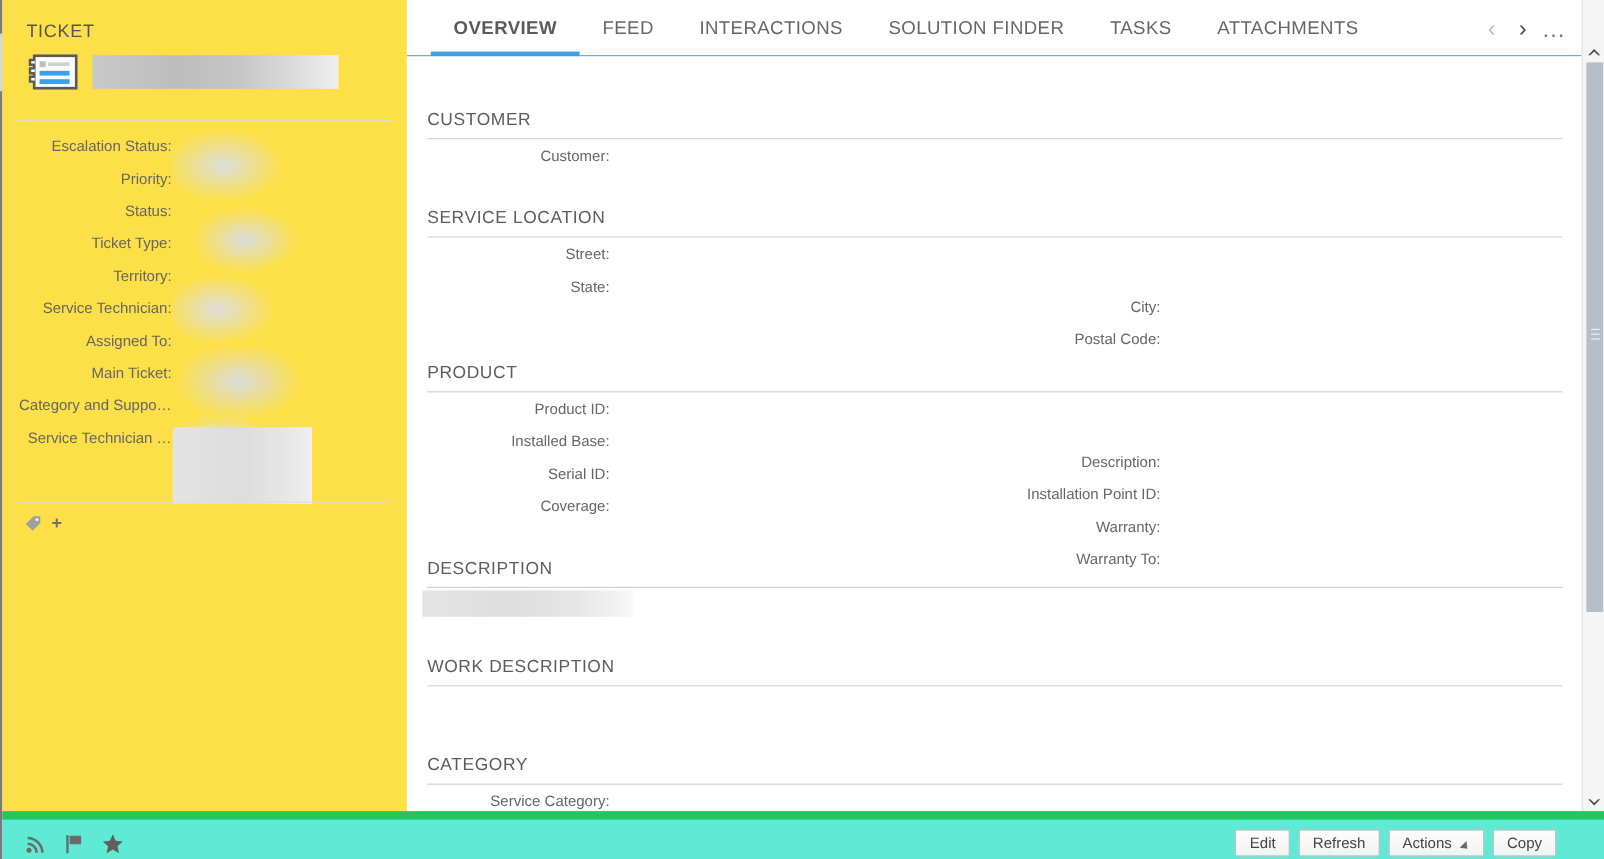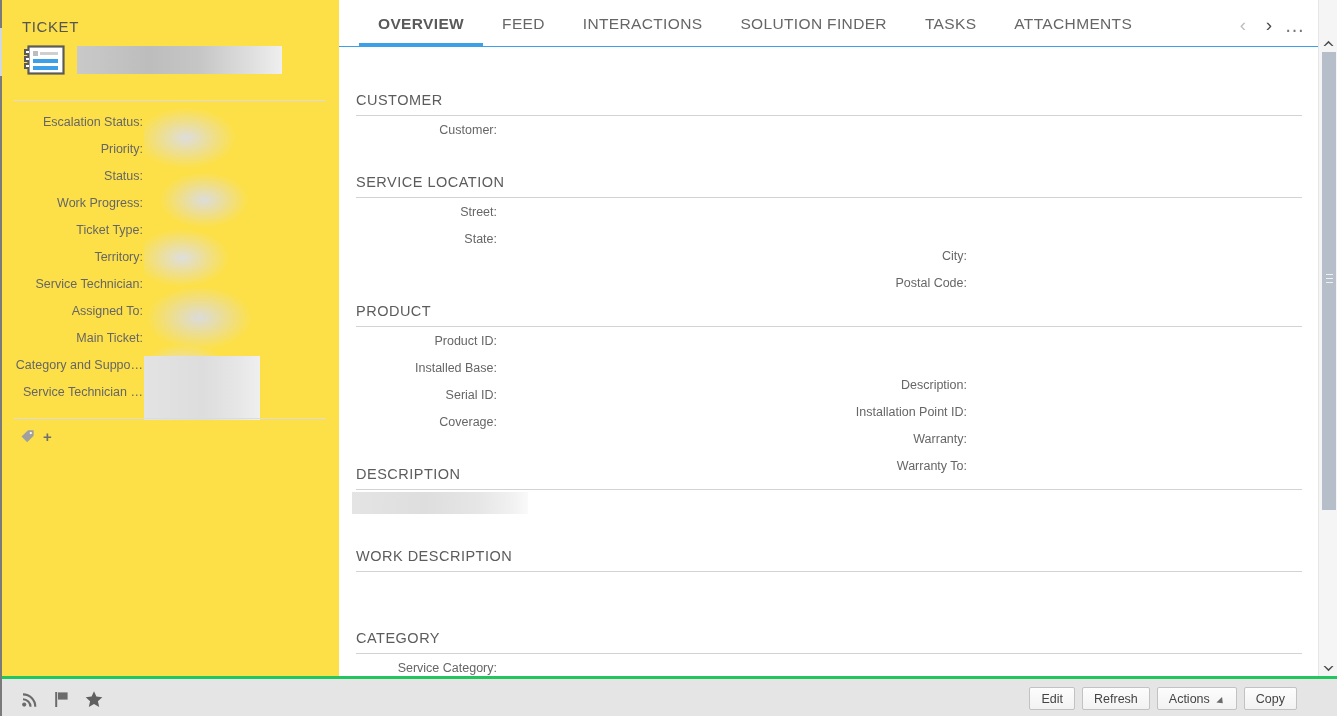--- a/index.html
+++ b/index.html
@@ -152,21 +152,21 @@
   }
   .sec-rule {
     position: absolute; left: 17px; width: 946px; height: 1px; background: #d3d3d3;
   }
   .c-field {
     position: absolute;
     font-size: 12.5px; color: #666666;
     text-align: right;
     white-space: nowrap;
   }
-  .col-a { width: 148px; left: 10px; text-align: right; }
+  .col-a { width: 148px; left: 21px; text-align: right; }
   .col-b { width: 148px; left: 480px; margin-top: 44px; }
   .desc-mask {
     position: absolute; left: 13px; width: 176px; height: 22px;
     background: linear-gradient(90deg,#e4e4e4 0%,#dedede 42%,#e6e6e6 72%,#f2f2f2 92%,#fafafa 100%);
   }
 
   
   .scrollbar {
     position: absolute; right: 0; top: 0; width: 19px; height: 676px;
     background: #f5f5f5; border-left: 1px solid #e6e6e6;
@@ -187,22 +187,22 @@
     position: absolute; left: 4px; top: 222px; width: 7px; height: 9px;
   }
   .sb-grip i {
     display: block; width: 7px; height: 1px; background: #eef1f4; margin-bottom: 3px;
   }
 
   
   .footer {
     position: absolute; left: 2px; top: 676px;
     width: 1335px; height: 40px;
-    background: #e5e5e5;
-    border-top: 3px solid #22c55e;
+    background: #5eead4;
+    border-top: 7px solid #22c55e;
   }
   .footer-icons {
     position: absolute; left: 18px; top: 10px;
     display: flex; align-items: center; gap: 12px;
   }
   .ficon { width: 20px; height: 20px; cursor: pointer; }
   .footer-buttons {
     position: absolute; right: 40px; top: 8px;
     display: flex; align-items: center; gap: 7px;
   }
@@ -264,24 +264,20 @@
       </div>
       <div class="field-row">
         <div class="field-label">Priority:</div>
         <div class="field-mask"></div>
       </div>
       <div class="field-row">
         <div class="field-label">Status:</div>
         <div class="field-mask"></div>
       </div>
       <div class="field-row">
-        <div class="field-label">Work Progress:</div>
-        <div class="field-mask"></div>
-      </div>
-      <div class="field-row">
         <div class="field-label">Ticket Type:</div>
         <div class="field-mask"></div>
       </div>
       <div class="field-row">
         <div class="field-label">Territory:</div>
         <div class="field-mask"></div>
       </div>
       <div class="field-row">
         <div class="field-label">Service Technician:</div>
         <div class="field-mask"></div>

